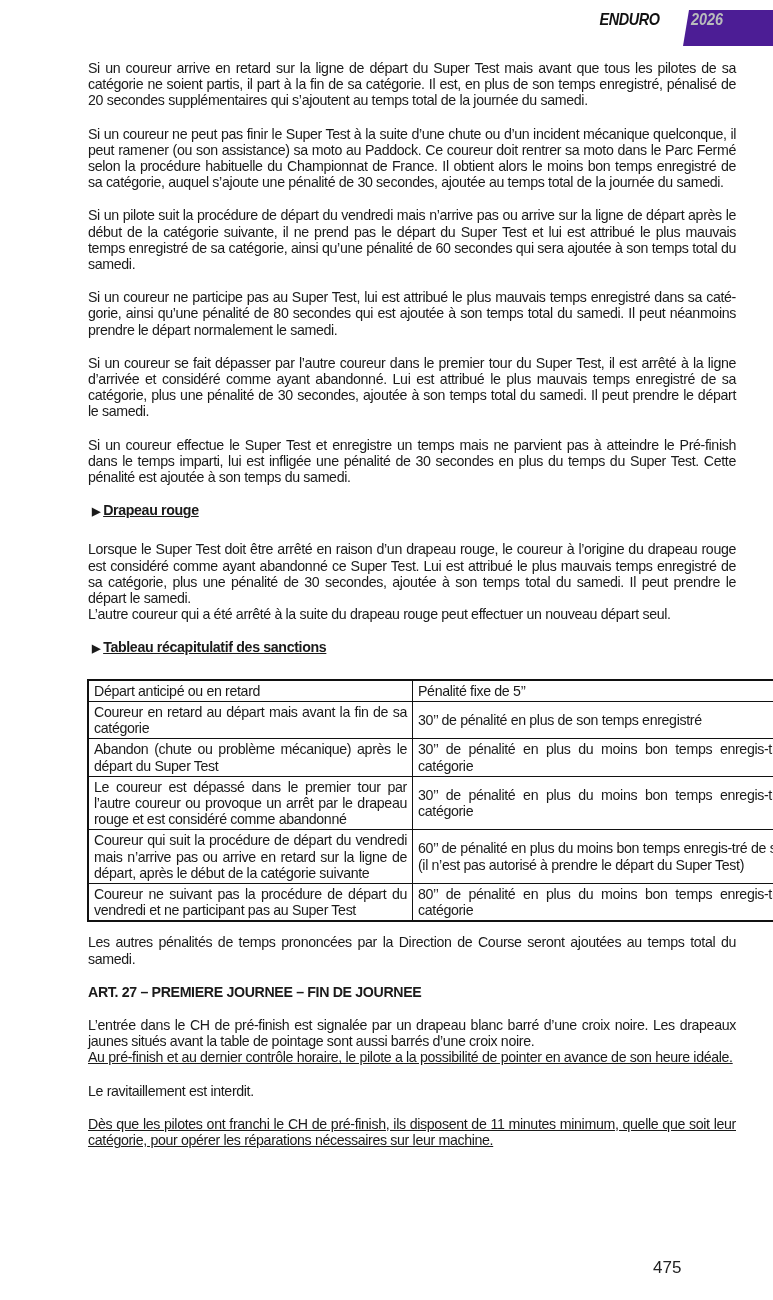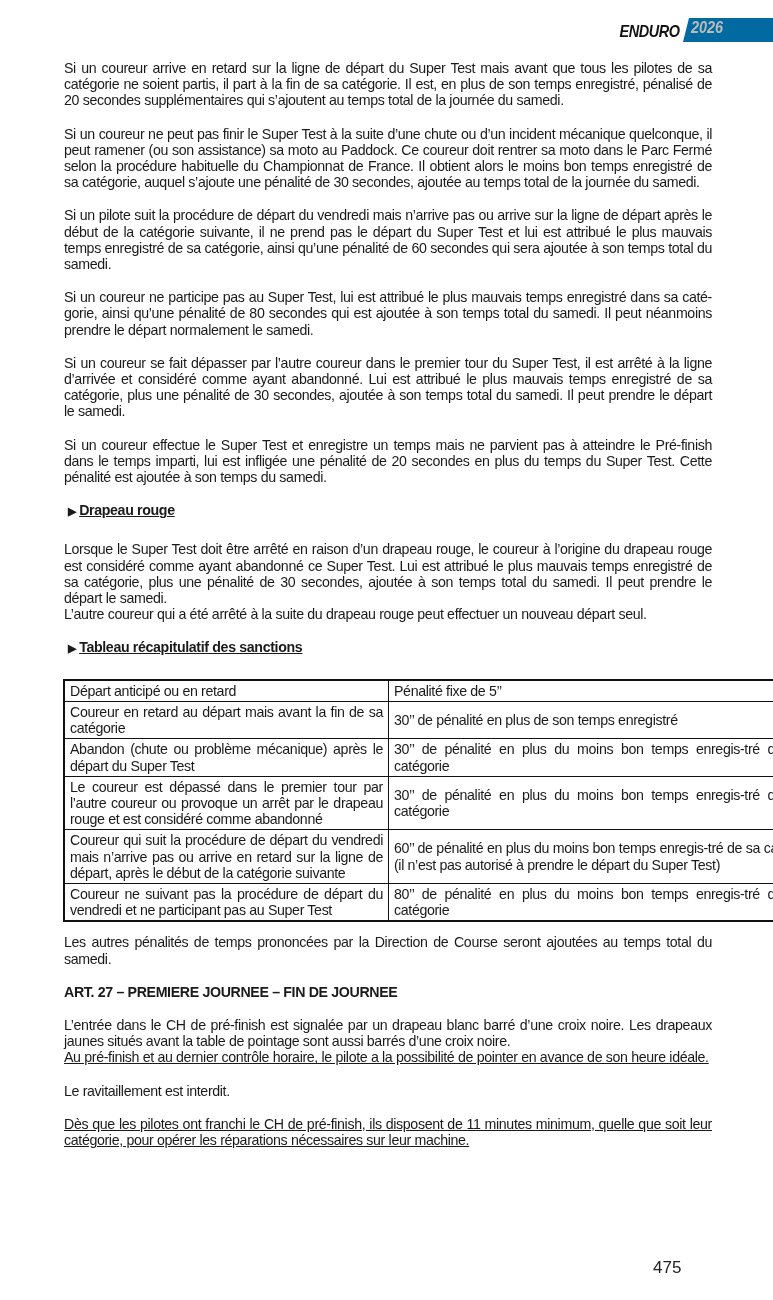--- a/index.html
+++ b/index.html
@@ -2,39 +2,40 @@
 <html><head>
   <meta charset="utf-8">
   <style>
     html, body { margin: 0; padding: 0; background: #ffffff; }
     body {
       width: 773px; height: 1300px; position: relative; overflow: hidden;
       font-family: "Liberation Sans Narrow", "Liberation Sans", sans-serif;
       color: #1a1a1a;
     }
     .header-brand {
-      position: absolute; top: 22px; right: 0; height: 20px;
-      display: flex; align-items: flex-end;
+      position: absolute; top: 10px; right: 0; height: 20px;
+      display: flex; align-items: flex-start;
     }
     .brand-enduro {
       font-family: "Liberation Sans", sans-serif; font-weight: bold; font-style: italic;
       font-size: 17px; letter-spacing: -0.5px; color: #111; margin-right: 3px;
       transform: scaleX(0.85); transform-origin: right center;
     }
     .brand-year-wrap {
-      background: #0369a1; height: 24px; width: 90px; position: relative;
+      background: #4c1d95; height: 36px; width: 90px; position: relative;
       clip-path: polygon(6px 0, 100% 0, 100% 100%, 0 100%);
+      margin-left: 20px;
     }
     .brand-year {
       position: absolute; left: 8px; top: 0; line-height: 20px;
       font-family: "Liberation Sans", sans-serif; font-weight: bold; font-style: italic;
       font-size: 17px; color: #b9bcbc; transform: scaleX(0.85); transform-origin: left center;
     }
     .content {
-      position: absolute; left: 64px; top: 60px; width: 648px;
+      position: absolute; left: 88px; top: 60px; width: 648px;
       font-size: 14.2px; line-height: 16.2px; letter-spacing: -0.35px;
     }
     .para { margin: 0 0 17px 0; text-align: justify; }
     .para.tight { margin-bottom: 0; }
     .subhead {
       margin: 8px 0 22px 4px; font-weight: bold; font-size: 14.2px;
     }
     .subhead .arrow { font-size: 11px; margin-right: 3px; }
     .subhead .label { text-decoration: underline; }
     table.sanctions {
@@ -63,21 +64,21 @@
     <span class="brand-year">2026</span>
   </div>
 </div>
 
 <div class="content">
   <p class="para">Si un coureur arrive en retard sur la ligne de départ du Super Test mais avant que tous les pilotes de sa catégorie ne soient partis, il part à la fin de sa catégorie. Il est, en plus de son temps enregistré, pénalisé de 20 secondes supplémentaires qui s’ajoutent au temps total de la journée du samedi.</p>
   <p class="para">Si un coureur ne peut pas finir le Super Test à la suite d’une chute ou d’un incident mécanique quelconque, il peut ramener (ou son assistance) sa moto au Paddock. Ce coureur doit rentrer sa moto dans le Parc Fermé selon la procédure habituelle du Championnat de France. Il obtient alors le moins bon temps enregistré de sa catégorie, auquel s’ajoute une pénalité de 30 secondes, ajoutée au temps total de la journée du samedi.</p>
   <p class="para">Si un pilote suit la procédure de départ du vendredi mais n’arrive pas ou arrive sur la ligne de départ après le début de la catégorie suivante, il ne prend pas le départ du Super Test et lui est attribué le plus mauvais temps enregistré de sa catégorie, ainsi qu’une pénalité de 60 secondes qui sera ajoutée à son temps total du samedi.</p>
   <p class="para">Si un coureur ne participe pas au Super Test, lui est attribué le plus mauvais temps enregistré dans sa caté-gorie, ainsi qu’une pénalité de 80 secondes qui est ajoutée à son temps total du samedi. Il peut néanmoins prendre le départ normalement le samedi.</p>
   <p class="para">Si un coureur se fait dépasser par l’autre coureur dans le premier tour du Super Test, il est arrêté à la ligne d’arrivée et considéré comme ayant abandonné. Lui est attribué le plus mauvais temps enregistré de sa catégorie, plus une pénalité de 30 secondes, ajoutée à son temps total du samedi. Il peut prendre le départ le samedi.</p>
-  <p class="para">Si un coureur effectue le Super Test et enregistre un temps mais ne parvient pas à atteindre le Pré-finish dans le temps imparti, lui est infligée une pénalité de 20 secondes en plus du temps du Super Test. Cette pénalité est ajoutée à son temps du samedi.</p>
+  <p class="para">Si un coureur effectue le Super Test et enregistre un temps mais ne parvient pas à atteindre le Pré-finish dans le temps imparti, lui est infligée une pénalité de 30 secondes en plus du temps du Super Test. Cette pénalité est ajoutée à son temps du samedi.</p>
 
   <div class="subhead">
     <span class="arrow">▶</span><span class="label">Drapeau rouge</span>
   </div>
   <p class="para tight">Lorsque le Super Test doit être arrêté en raison d’un drapeau rouge, le coureur à l’origine du drapeau rouge est considéré comme ayant abandonné ce Super Test. Lui est attribué le plus mauvais temps enregistré de sa catégorie, plus une pénalité de 30 secondes, ajoutée à son temps total du samedi. Il peut prendre le départ le samedi.</p>
   <p class="para">L’autre coureur qui a été arrêté à la suite du drapeau rouge peut effectuer un nouveau départ seul.</p>
 
   <div class="subhead">
     <span class="arrow">▶</span><span class="label">Tableau récapitulatif des sanctions</span>
   </div>

